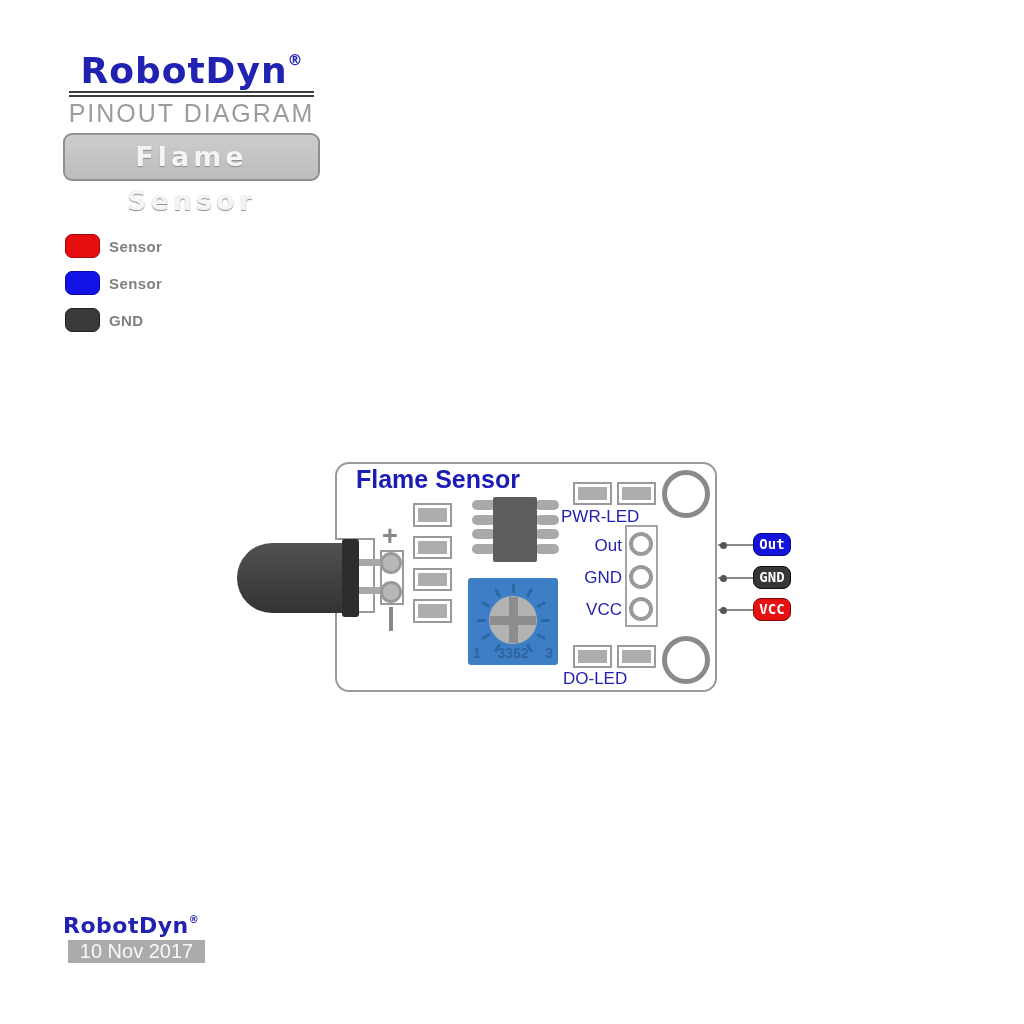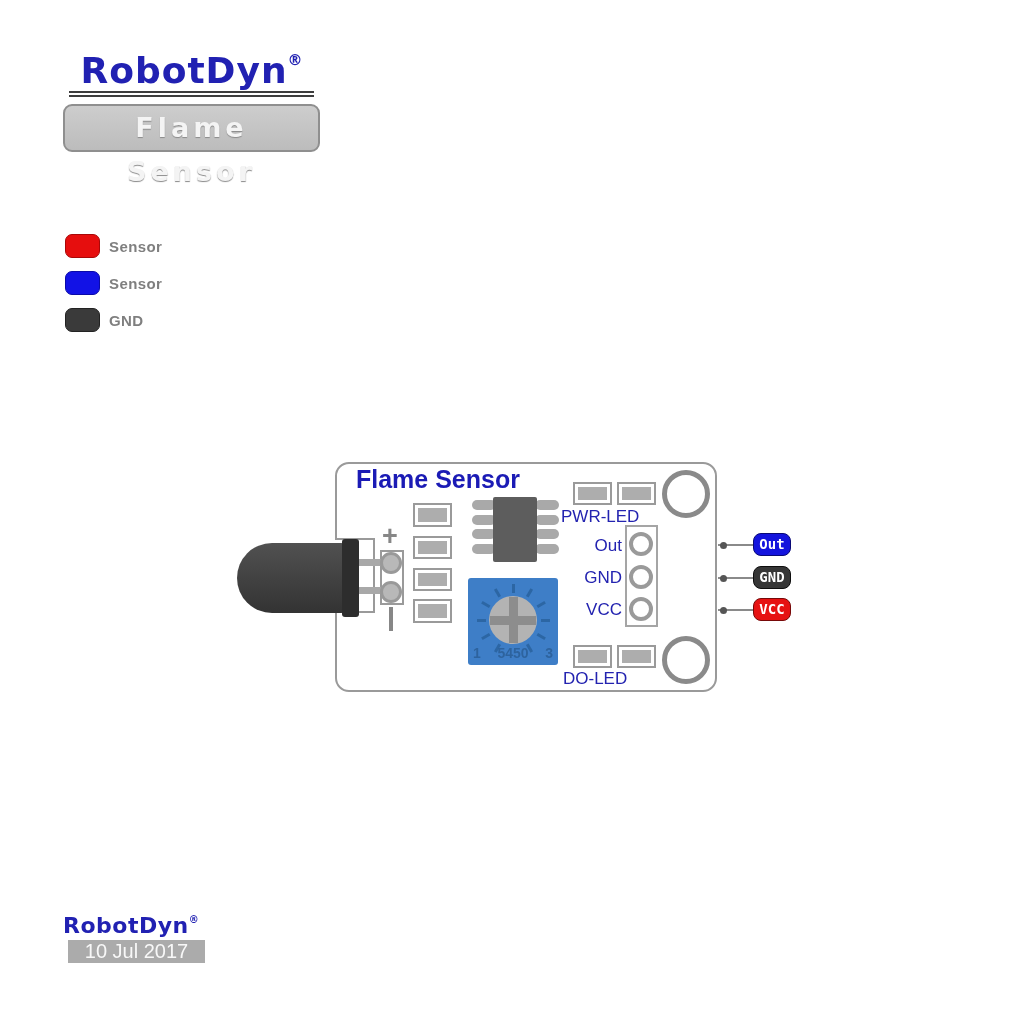--- a/index.html
+++ b/index.html
@@ -85,20 +85,21 @@
   .date-box{margin-top:3px;margin-left:5px;width:137px;height:23px;background:#ababab;
     color:#f8f8f8;font-size:20px;line-height:23px;text-align:center;}
 </style>
 </head>
 <body>
 
 <div class="header">
   <div class="brand"><span>RobotDyn</span><sup>®</sup></div>
   <div class="rule"></div>
   <div class="rule"></div>
+  <div class="subtitle">PINOUT DIAGRAM</div>
   <div class="product-btn">Flame Sensor</div>
 </div>
 
 <div class="legend">
   <div class="legend-row">
     <span class="sw sw-power"></span>
     <span class="legend-label">Sensor</span>
   </div>
   <div class="legend-row">
     <span class="sw sw-control"></span>
@@ -178,21 +179,21 @@
       <span class="pot-tick" style="transform:rotate(90deg) translateY(-32px);"></span>
       <span class="pot-tick" style="transform:rotate(120deg) translateY(-32px);"></span>
       <span class="pot-tick" style="transform:rotate(150deg) translateY(-32px);"></span>
     </div>
     <div class="pot-knob">
       <div class="pot-cross-h"></div>
       <div class="pot-cross-v"></div>
     </div>
     <div class="pot-labels">
       <span>1</span>
-      <span>5450</span>
+      <span>3362</span>
       <span>3</span>
     </div>
   </div>
 
   <div class="smd" style="left:343px;top:190px;width:39px;height:23px;">
       <i></i>
     </div>
   <div class="smd" style="left:387px;top:190px;width:39px;height:23px;">
       <i></i>
     </div>
@@ -207,14 +208,14 @@
   <div class="pdot" style="top:87px;"></div>
   <div class="pdot" style="top:120px;"></div>
   <div class="pdot" style="top:152px;"></div>
   <div class="badge badge-out" style="top:78px;">Out</div>
   <div class="badge badge-gnd" style="top:111px;">GND</div>
   <div class="badge badge-vcc" style="top:143px;">VCC</div>
 </div>
 
 <div class="footer">
   <div class="brand-sm"><span>RobotDyn</span><sup>®</sup></div>
-  <div class="date-box">10 Jul 2017</div>
+  <div class="date-box">10 Nov 2017</div>
 </div>
 
 </body></html>

